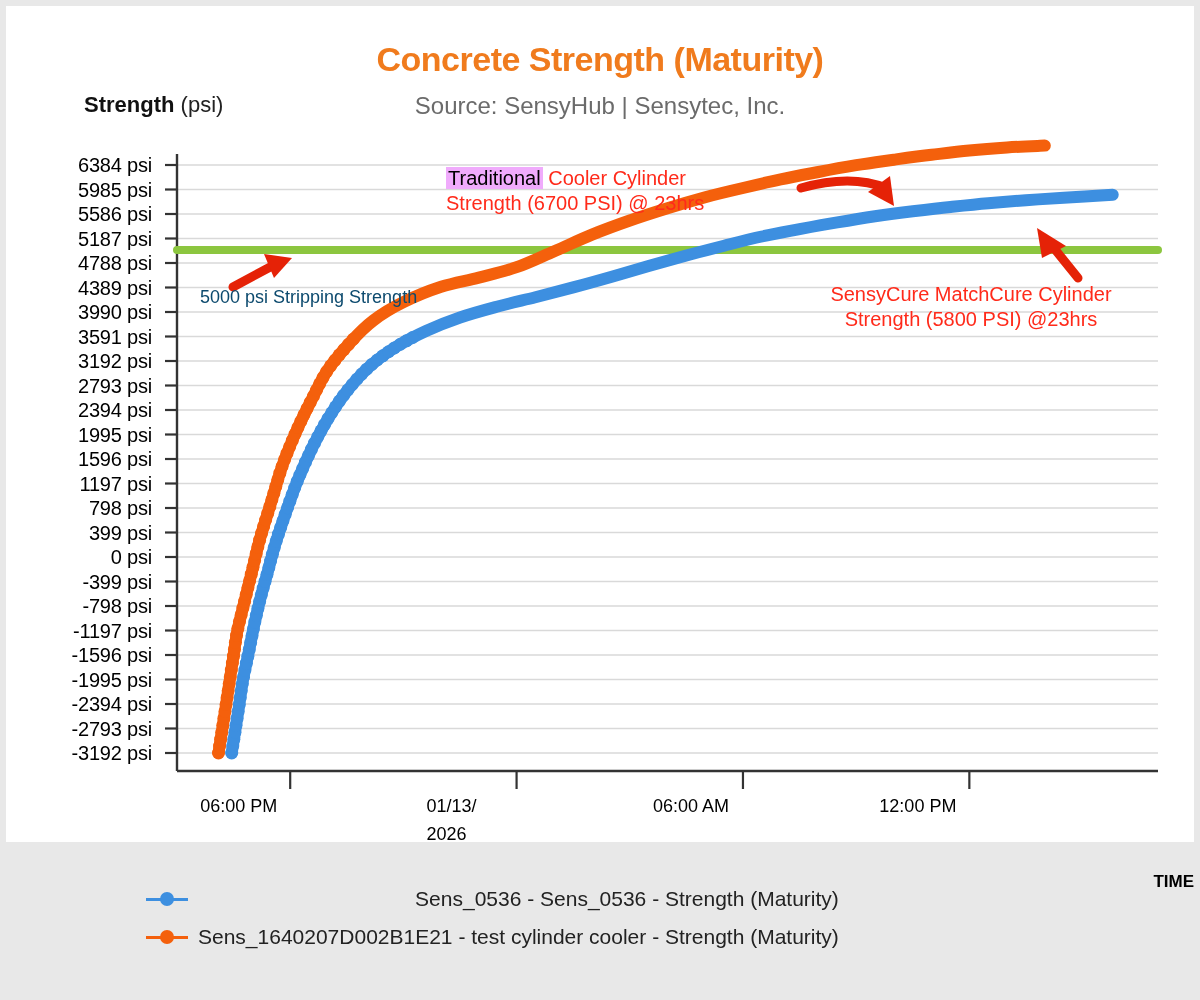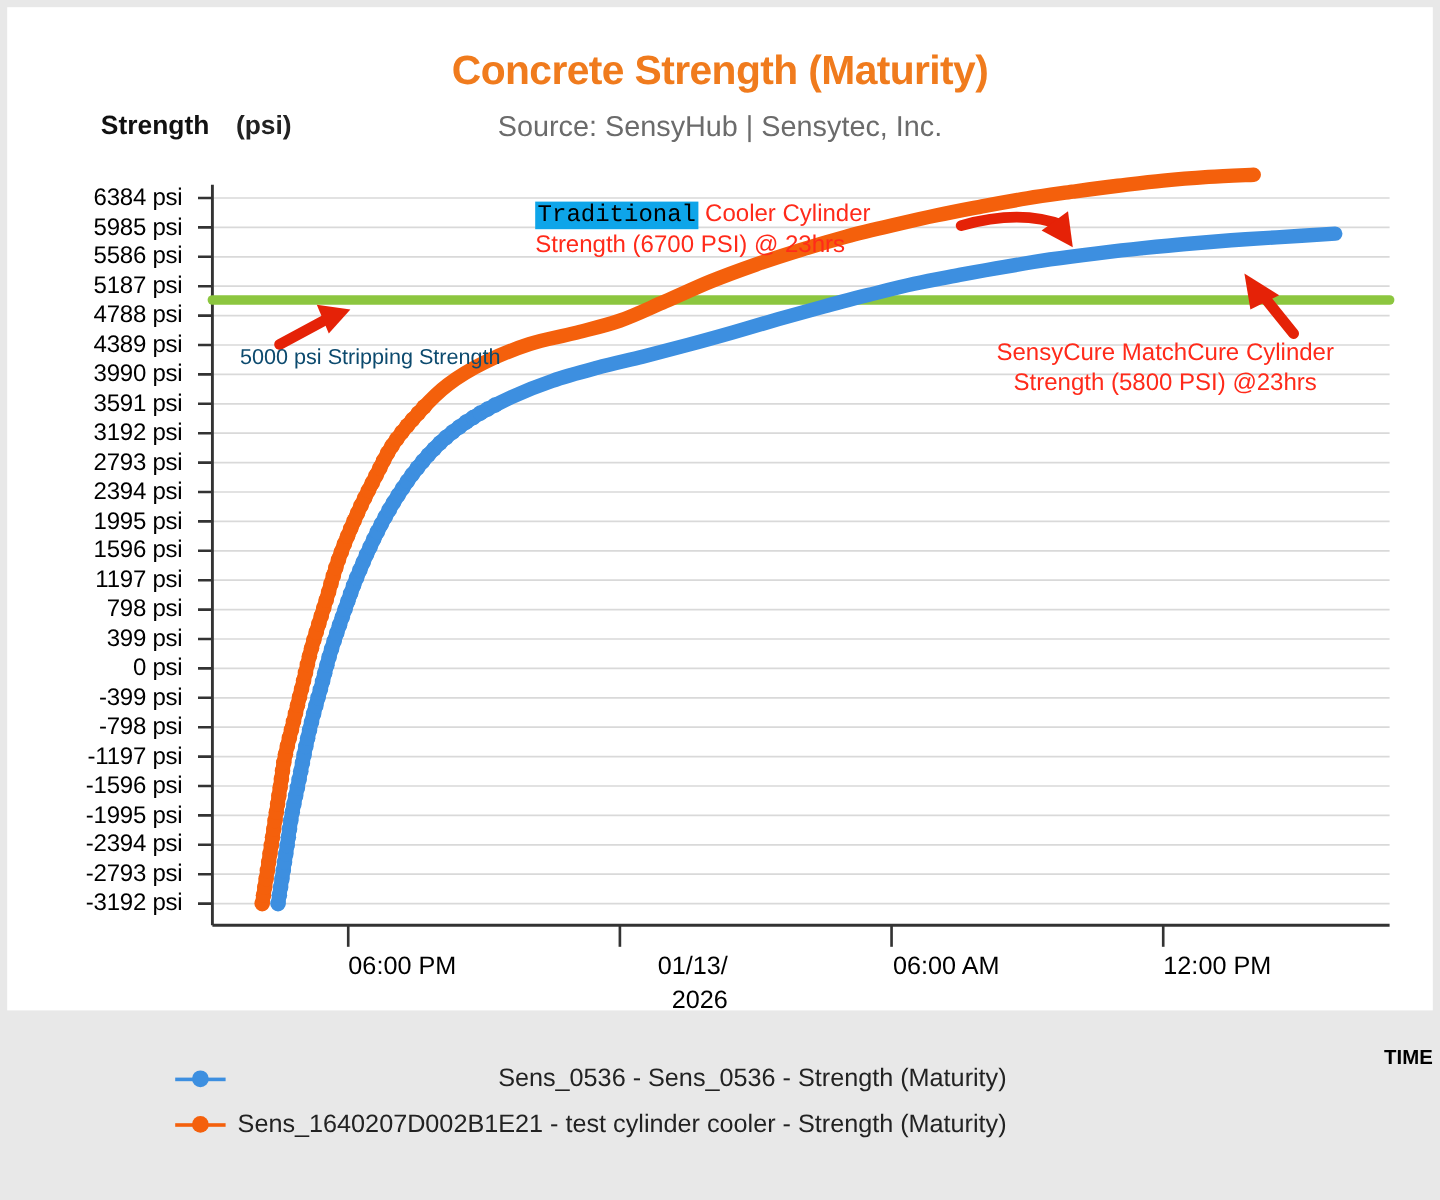--- a/index.html
+++ b/index.html
@@ -23,21 +23,21 @@
   #subtitle{
     position:absolute;left:0;top:86px;width:1188px;
     text-align:center;
     font-size:24px;color:#6b6b6b;
   }
   #yaxis-title{
     position:absolute;left:78px;top:86px;
     font-size:22px;color:#111;
   }
   #yaxis-title .b{font-weight:bold;}
-  #yaxis-title .n{font-weight:bold;color:#222;margin-left:16px;}
+  #yaxis-title .n{font-weight:normal;color:#222;}
   
   #plot{
     position:absolute;left:0;top:0;width:1188px;height:988px;
     pointer-events:none;
   }
   
   .ytick{
     position:absolute;
     right:1042px;           
     width:160px;
@@ -46,33 +46,33 @@
     white-space:nowrap;
     transform:translateY(-50%);
     letter-spacing:-0.2px;
   }
   
   .xtick{
     position:absolute;
     top:786px;
     width:180px;
     margin-left:-90px;
-    text-align:right;
-    font-size:21px;color:#000;
+    text-align:left;
+    font-size:18px;color:#000;
     line-height:28px;
     white-space:pre-line;
   }
   #xaxis-title{
     position:absolute;top:866px;left:0;width:1188px;
     text-align:right;font-size:17px;font-weight:bold;color:#000;
   }
   
   .anno{position:absolute;color:#FF2A1A;font-size:20px;line-height:25px;white-space:pre-line;}
   #anno-trad{top:160px;left:440px;}
-  #anno-trad .hl{background:#0ea5e9;color:#000;padding:0 2px;font-family:Liberation Mono, monospace;}
+  #anno-trad .hl{background:#f0abfc;color:#000;padding:0 2px;}
   #anno-sensy{top:276px;left:790px;text-align:center;width:350px;}
   #anno-strip{
     position:absolute;top:281px;left:194px;
     font-size:18px;color:#0c4a6e;white-space:nowrap;
   }
   
   #legend{
     position:absolute;left:140px;top:874px;
   }
   .legend-row{display:flex;align-items:center;height:38px;justify-content:space-between;}

